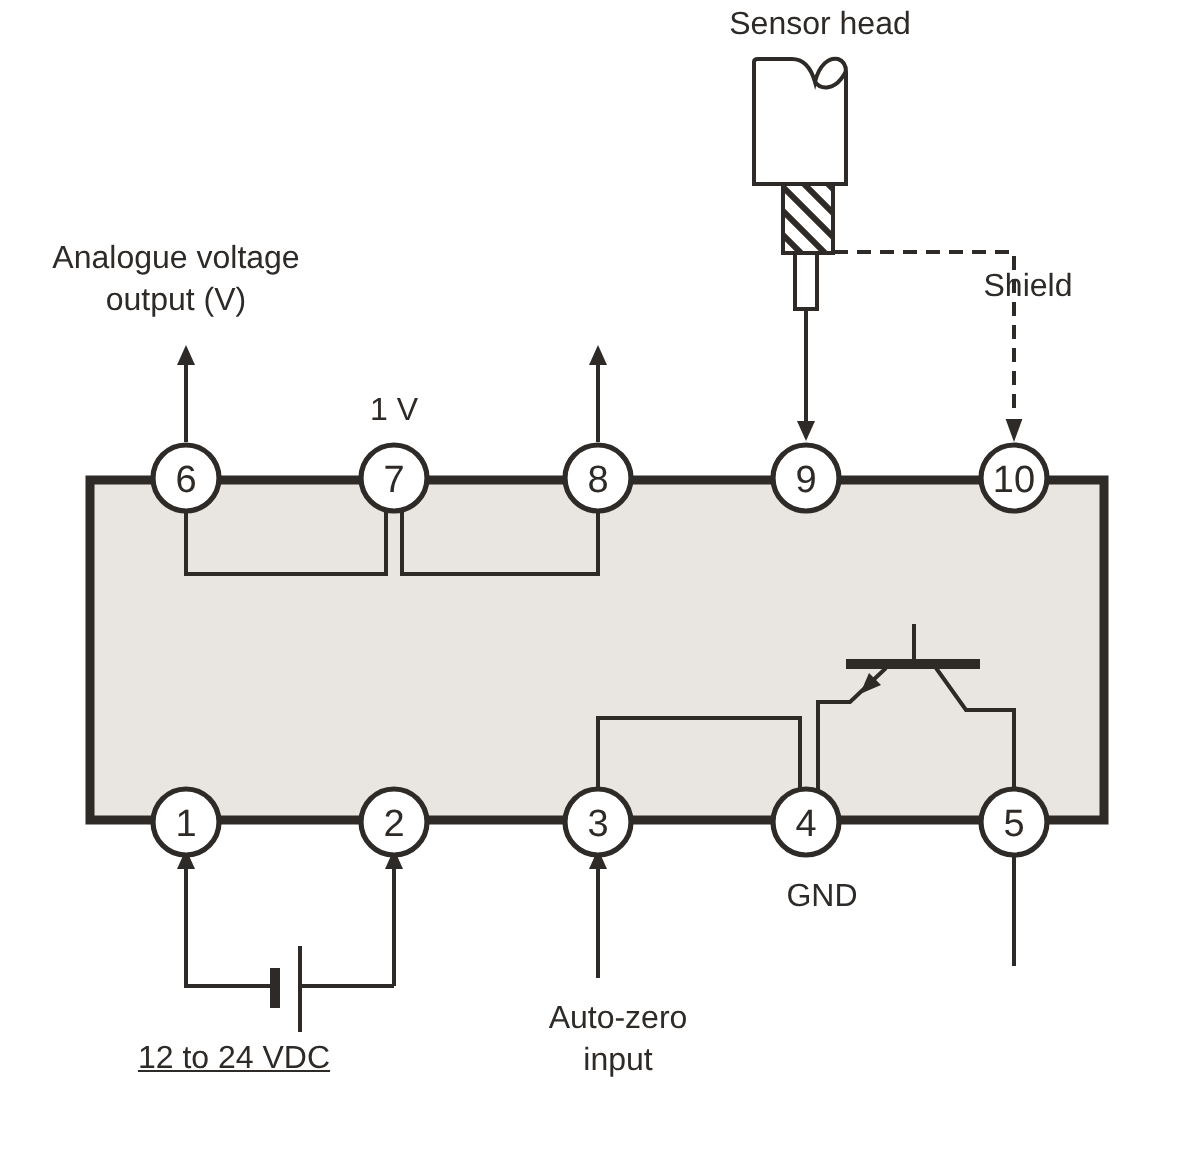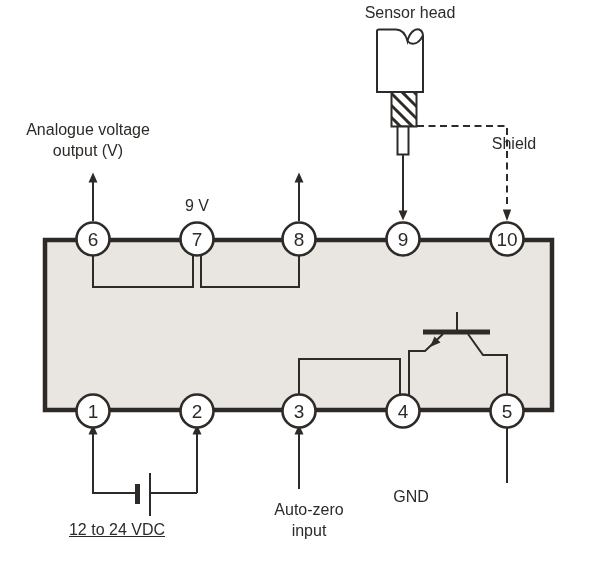--- a/index.html
+++ b/index.html
@@ -128,18 +128,18 @@
     <g>
       <circle class="tcirc" cx="507" cy="411" r="16.5"></circle>
       <text x="507" y="418">5</text>
     </g>
   </svg>
 
   <div class="lbl" style="left:320px;top:2px;width:180px;">Sensor head</div>
   <div class="lbl" style="left:474px;top:97px;width:80px;margin-top:36px;">Shield</div>
   <div class="lbl" style="left:0px;top:119px;width:176px;">Analogue voltage
 output (V)</div>
-  <div class="lbl" style="left:167px;top:195px;width:60px;">9 V</div>
-  <div class="lbl" style="left:371px;top:438px;width:80px;margin-top:48px;">GND</div>
+  <div class="lbl" style="left:167px;top:195px;width:60px;">1 V</div>
+  <div class="lbl" style="left:371px;top:438px;width:80px;">GND</div>
   <div class="lbl" style="left:249px;top:499px;width:120px;">Auto-zero
 input</div>
   <div class="lbl" style="left:37px;top:519px;width:160px;text-decoration:underline;">12 to 24 VDC</div>
 </div>
 
 </body></html>

